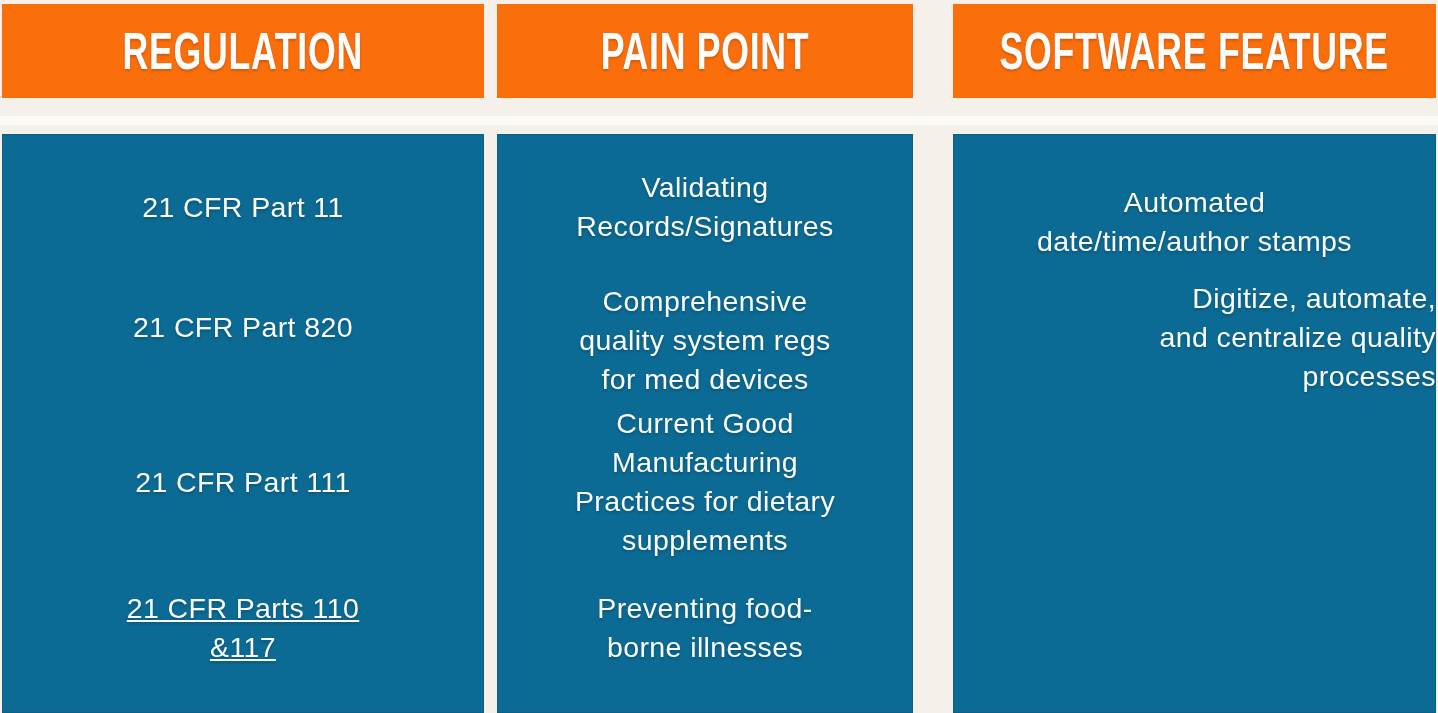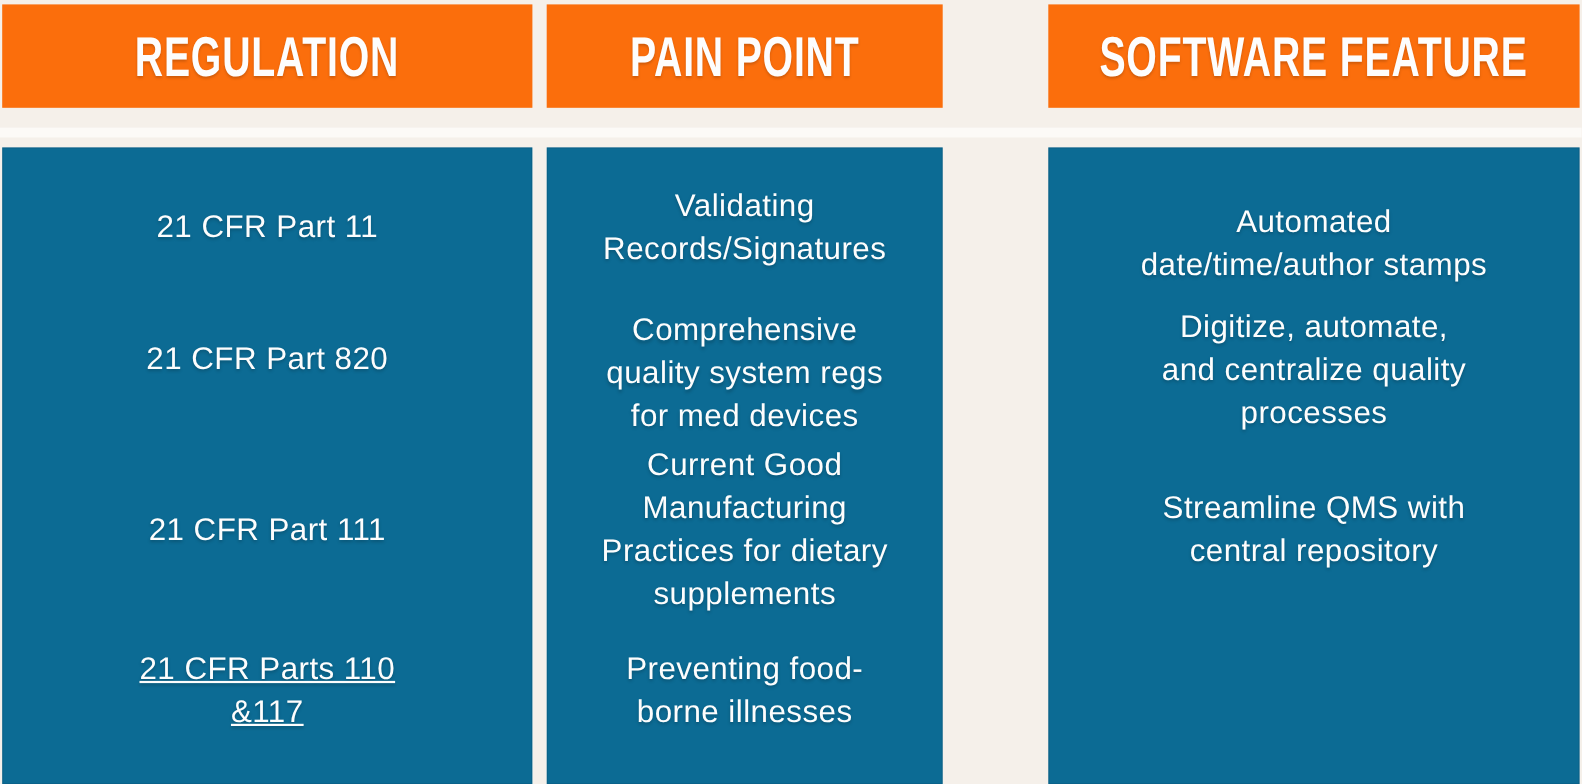--- a/index.html
+++ b/index.html
@@ -17,21 +17,21 @@
     position: relative;
     overflow: hidden;
   }
   .canvas {
     position: absolute;
     inset: 0;
     background: var(--background);
   }
   .col { position: absolute; top: 0; bottom: 0; }
   .col1 { left: 2px;   width: 482px; }
-  .col2 { left: 497px; width: 360px; }
+  .col2 { left: 497px; width: 416px; }
   .col3 { left: 953px; width: 483px; text-decoration: underline; }
 
   .header {
     position: absolute;
     left: 0; right: 0;
     top: 4px; height: 94px;
     background: var(--orange);
     display: flex;
     align-items: center;
     justify-content: center;
@@ -70,21 +70,21 @@
   .col1 .cell.p2 { top: 193px; }
   .col1 .cell.p3 { top: 348px; }
   .col1 .cell.p4 { top: 494px; text-decoration: underline; }
 
   .col2 .cell.p1 { top: 73px; }
   .col2 .cell.p2 { top: 206px; text-align: center; }
   .col2 .cell.p3 { top: 348px; }
   .col2 .cell.p4 { top: 494px; }
 
   .col3 .cell.p1 { top: 88px; }
-  .col3 .cell.p2 { top: 203px; }
+  .col3 .cell.p2 { top: 203px; text-align: right; }
   .col3 .cell.p3 { top: 348px; }
   .col3 .cell.p4 { top: 484px; }
 
   .h-stripe {
     position: absolute;
     left: 0; right: 0;
     top: 116px; height: 9px;
     background: var(--divider);
     opacity: 0.9;
   }
@@ -129,20 +129,18 @@
   <div class="col col3">
     <div class="header">
       <span class="header-label">SOFTWARE FEATURE</span>
     </div>
     <div class="panel">
       <div class="cell p1">Automated
 date/time/author stamps</div>
       <div class="cell p2">Digitize, automate,
 and centralize quality
 processes</div>
-      <div class="cell p3">Streamline QMS with
-central repository</div>
     </div>
   </div>
 
   <div class="h-stripe"></div>
 
 </div>
 
 </body></html>

